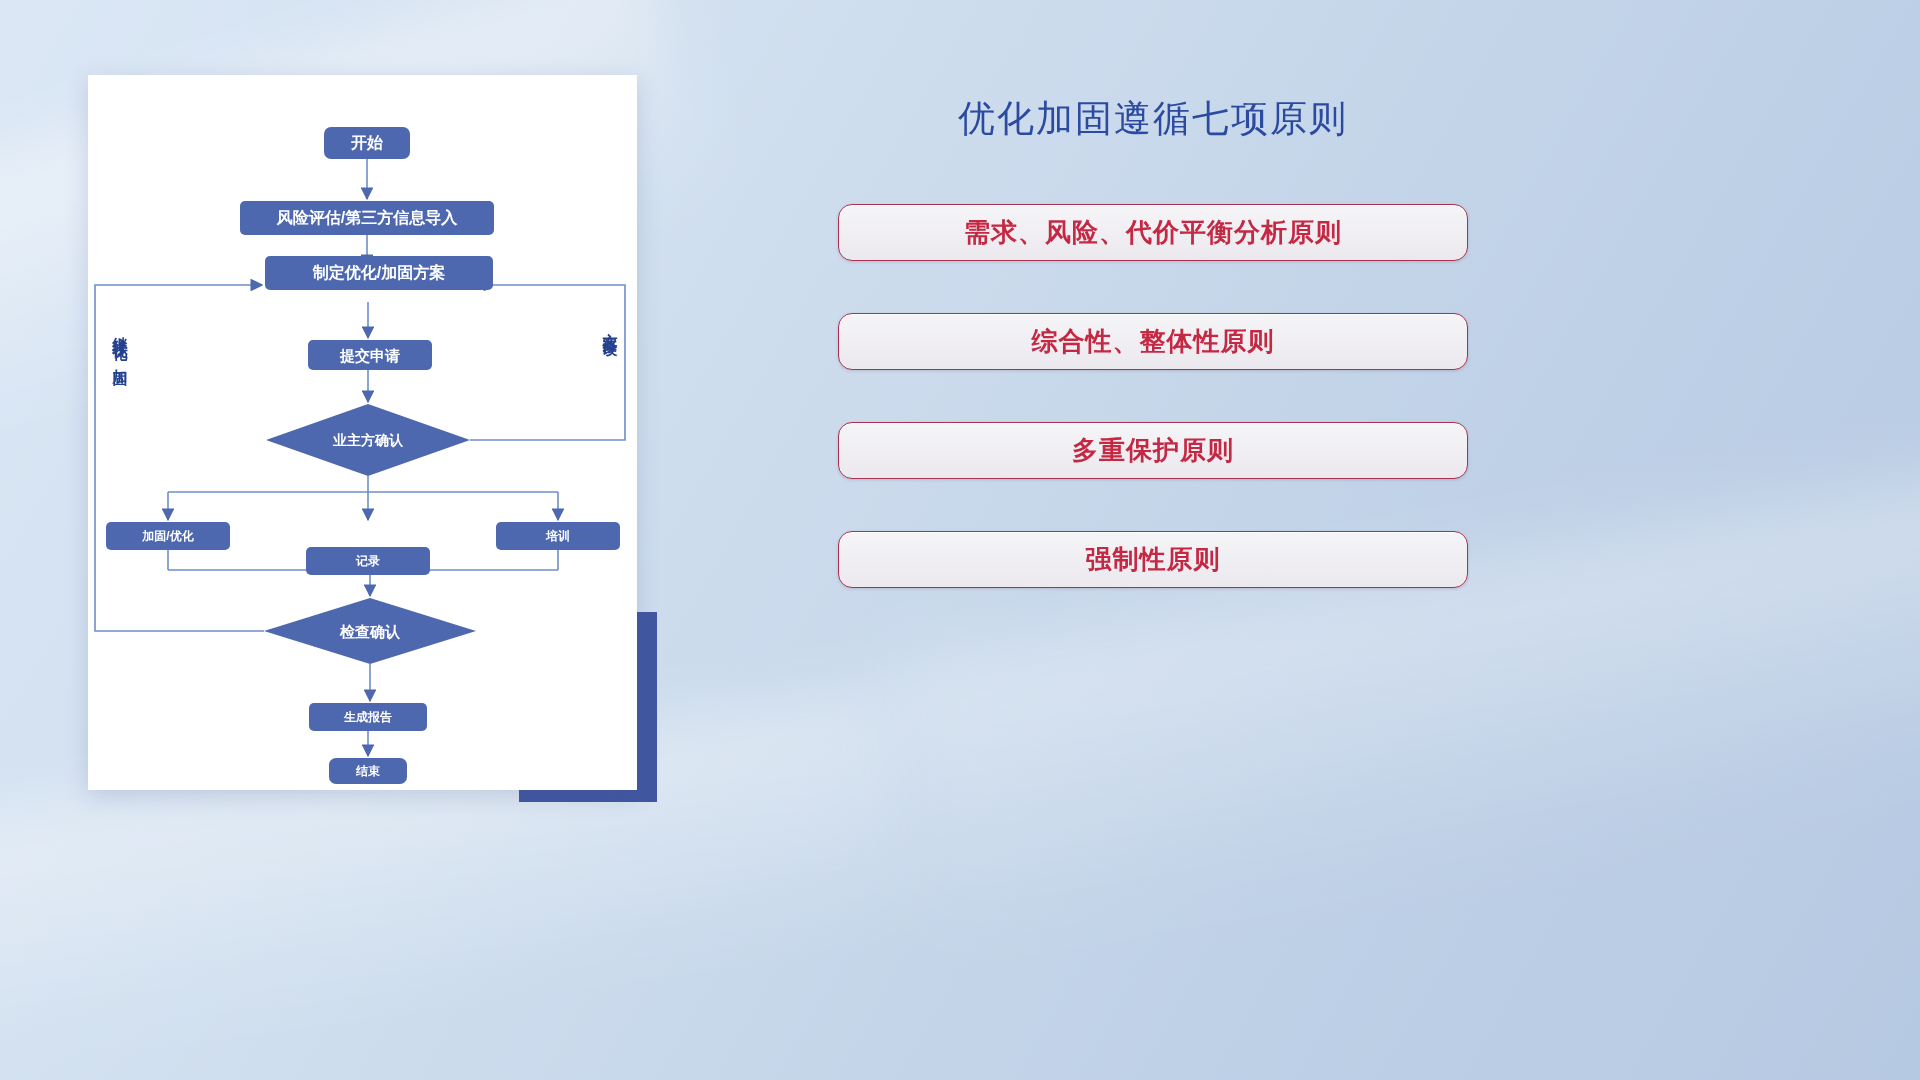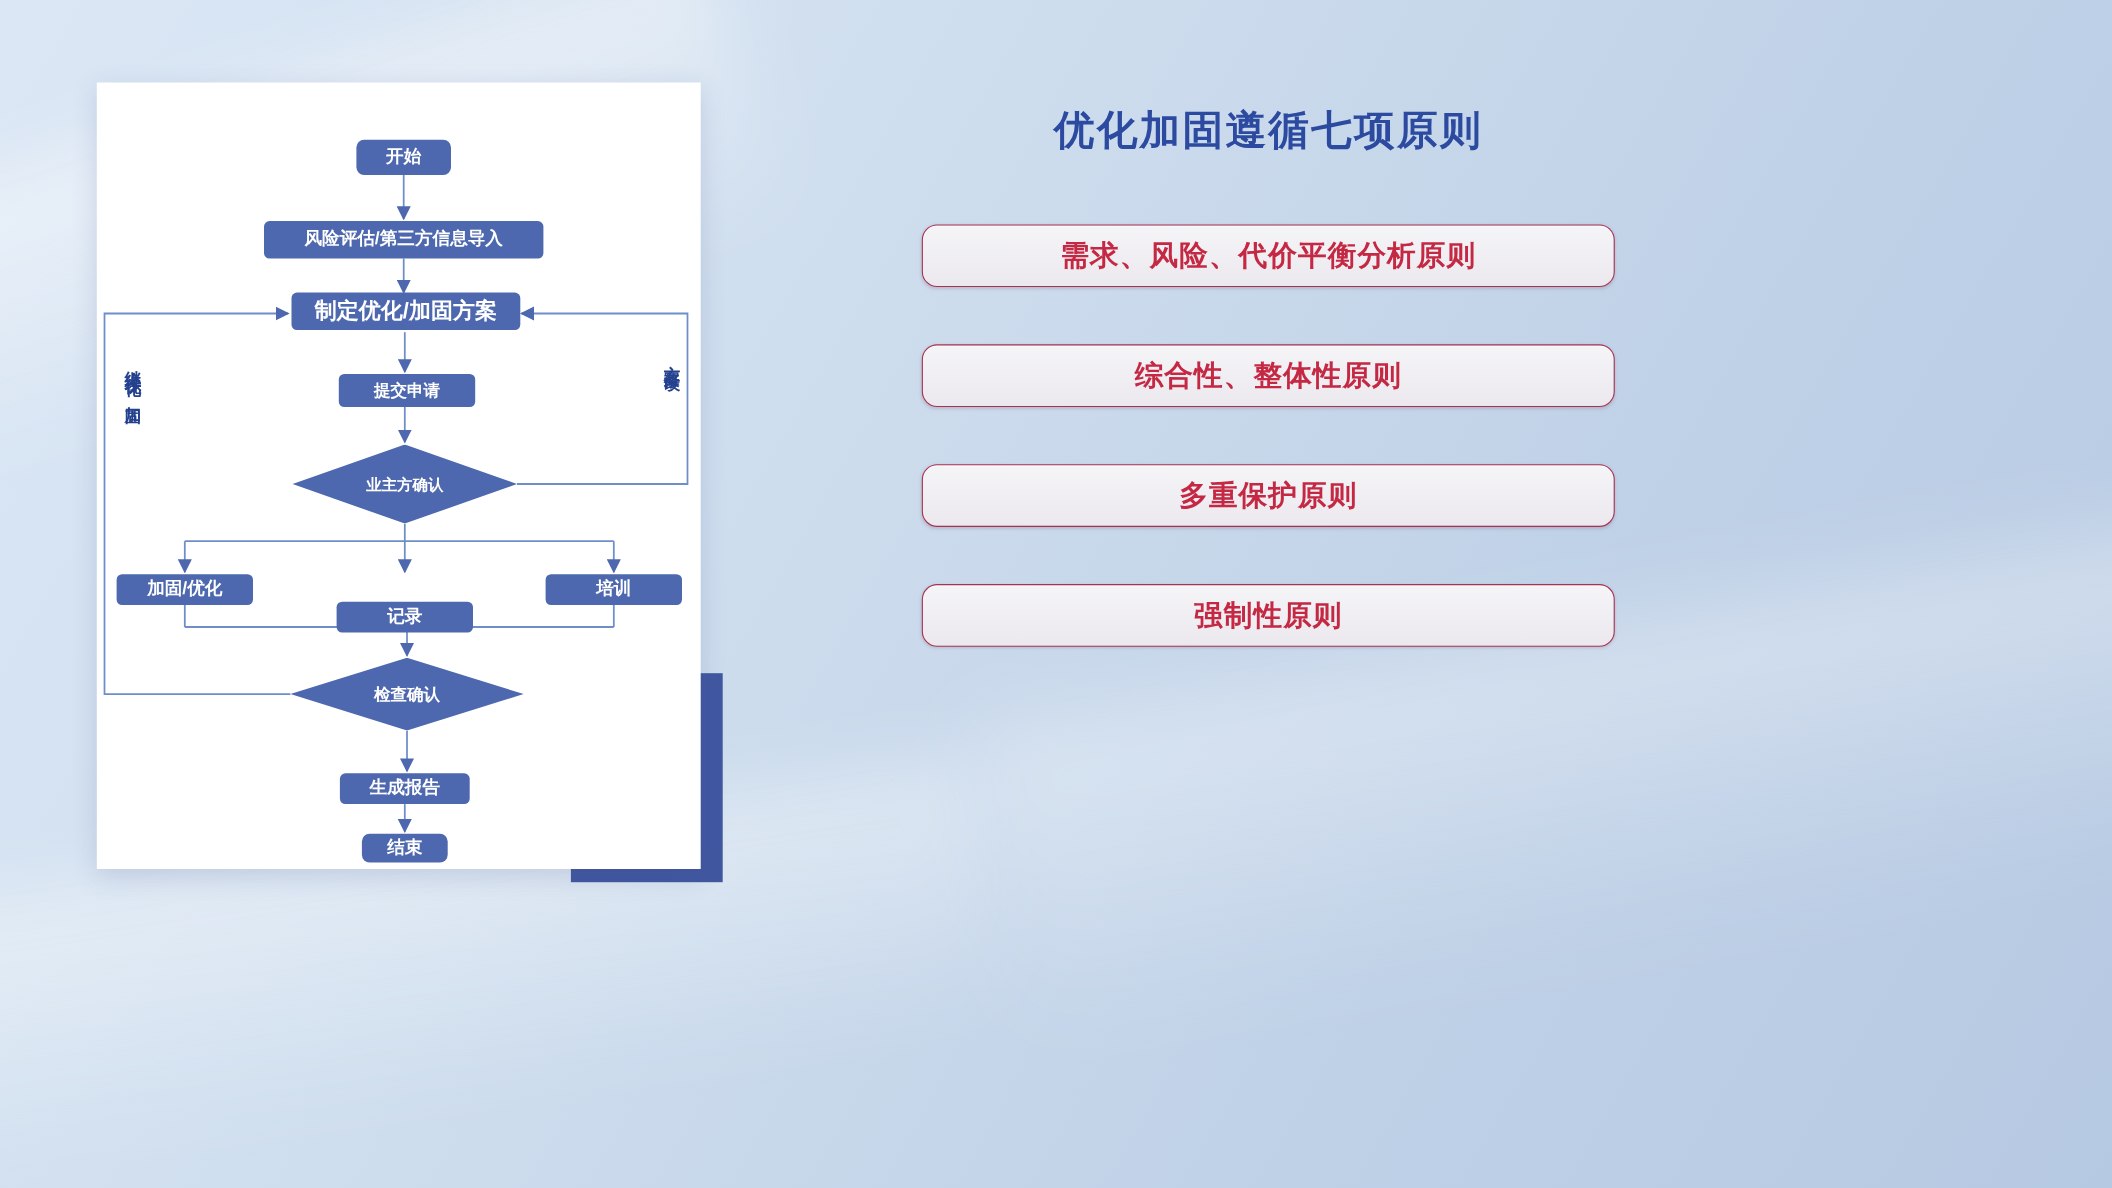--- a/index.html
+++ b/index.html
@@ -17,44 +17,44 @@
   .streak.s3 { left:-100px; top:760px; width:1000px; height:240px; transform:rotate(-8deg);
     background:linear-gradient(rgba(255,255,255,.4),rgba(255,255,255,0)); filter:blur(30px); }
 
   
   .shadow-block { position:absolute; left:519px; top:612px; width:138px; height:190px; background:#4157a0; }
   .card { position:absolute; left:88px; top:75px; width:549px; height:715px; background:#ffffff;
     box-shadow:0 6px 22px rgba(60,80,140,.18); }
   .connectors { position:absolute; left:0; top:0; width:549px; height:715px; }
 
   .node { position:absolute; display:flex; align-items:center; justify-content:center;
-    background:#4d68ae; color:#ffffff; font-weight:bold; font-size:16px; border-radius:5px;
+    background:#4d68ae; color:#ffffff; font-weight:bold; font-size:12px; border-radius:5px;
     text-align:center; line-height:1; }
   .n-start    { left:236px; top:52px;  width:86px;  height:32px; border-radius:7px; font-size:16px; }
   .n-risk     { left:152px; top:126px; width:254px; height:34px; font-size:16px; }
-  .n-plan     { left:177px; top:191px; width:208px; height:34px; font-size:20px; }
+  .n-plan     { left:177px; top:181px; width:228px; height:34px; font-size:16px; }
   .n-submit   { left:220px; top:265px; width:124px; height:30px; font-size:15px; }
   .n-owner    { left:178px; top:329px; width:204px; height:72px; border-radius:0; font-size:14px;
                 clip-path:polygon(50% 0,100% 50%,50% 100%,0 50%); }
   .n-reinforce{ left:18px;  top:447px; width:124px; height:28px; }
   .n-record   { left:218px; top:472px; width:124px; height:28px; }
   .n-training { left:408px; top:447px; width:124px; height:28px; }
   .n-check    { left:176px; top:523px; width:212px; height:66px; border-radius:0; font-size:15px;
                 clip-path:polygon(50% 0,100% 50%,50% 100%,0 50%); }
   .n-report   { left:221px; top:628px; width:118px; height:28px; }
   .n-end      { left:241px; top:683px; width:78px;  height:26px; border-radius:7px; }
 
   .vlabel { position:absolute; writing-mode:vertical-rl; text-orientation:upright;
     color:#24418f; font-weight:bold; font-size:15px; letter-spacing:3px; }
   .vlabel.vleft  { left:22px;  top:250px; }
   .vlabel.vright { left:512px; top:245px; }
 
   
   .right-panel { position:absolute; left:838px; top:94px; width:630px; }
-  .panel-title { text-align:center; color:#2b4aa0; font-size:37px; font-weight:bold;
+  .panel-title { text-align:center; color:#2b4aa0; font-size:37px; font-weight:normal;
     letter-spacing:2px; margin-bottom:60px; }
   .principles { display:flex; flex-direction:column; gap:52px; }
   .principle { height:57px; border-radius:14px;
     background:linear-gradient(#f5f4f7,#ebe9ee);
     border:1.6px solid #a93252;
     box-shadow:0 1px 3px rgba(90,40,70,.18), inset 0 1px 0 rgba(255,255,255,.8);
     display:flex; align-items:center; justify-content:center;
     font-size:26px; font-weight:600; color:#c42843; letter-spacing:1px; }
 </style>
 </head>

